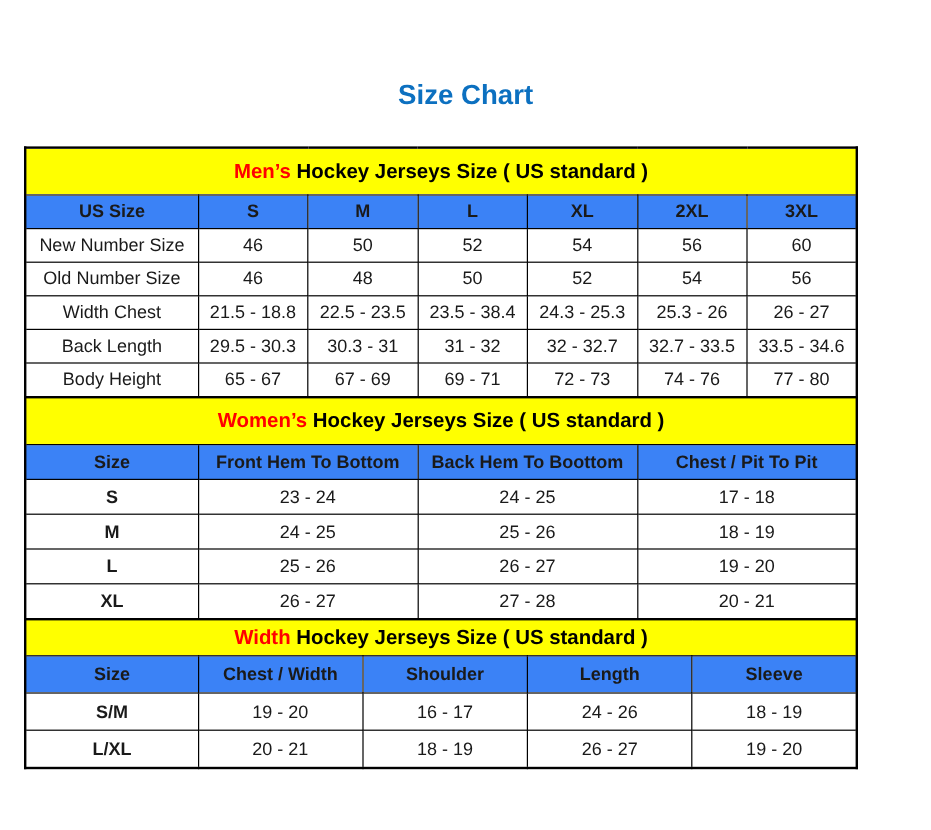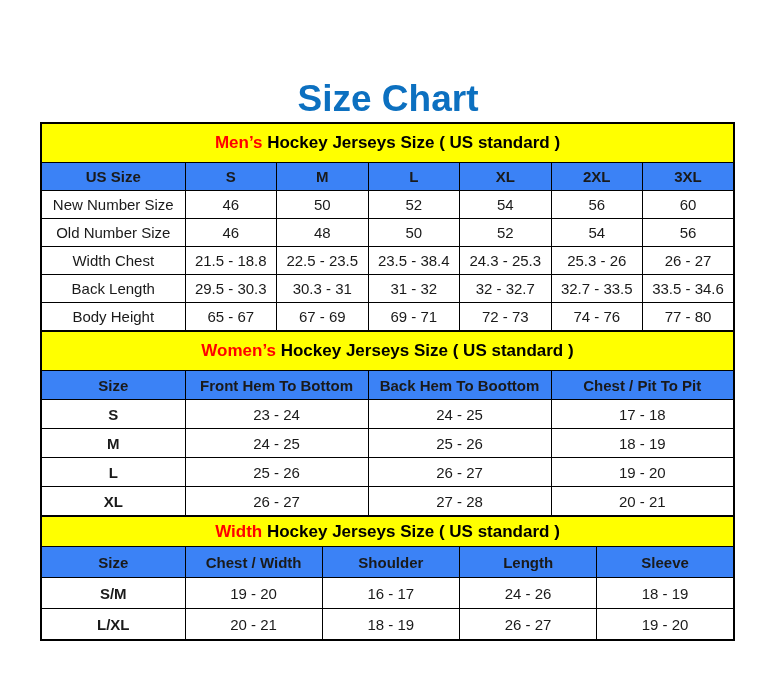--- a/index.html
+++ b/index.html
@@ -13,30 +13,30 @@
     width: 776px;
     height: 692px;
     background: #FFFFFF;
     overflow: hidden;
   }
   .page-title {
     position: absolute;
     top: 66px;
     left: 0;
     right: 0;
-    margin: 12px;
+    margin: 0;
     text-align: center;
-    font-size: 37px;
+    font-size: 23px;
     font-weight: bold;
     color: #0C70C0;
     letter-spacing: 0px;
   }
   .tables-wrap {
     position: absolute;
-    left: 40px;
+    left: 20px;
     top: 122px;
     width: 695px;
   }
   table.size-table {
     border-collapse: collapse;
     table-layout: fixed;
     width: 695px;
     border: 2px solid #000000;
   }
   table.size-table + table.size-table {

